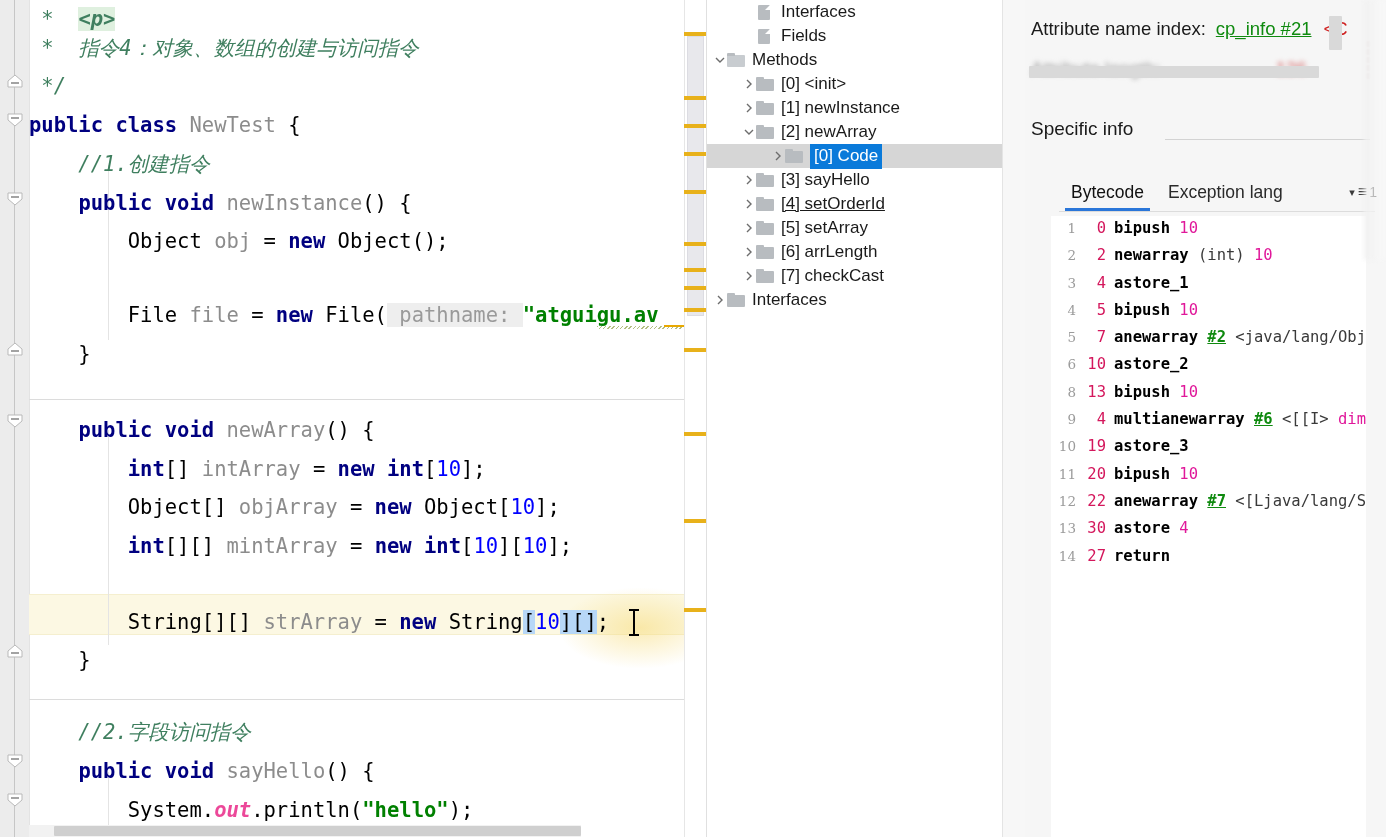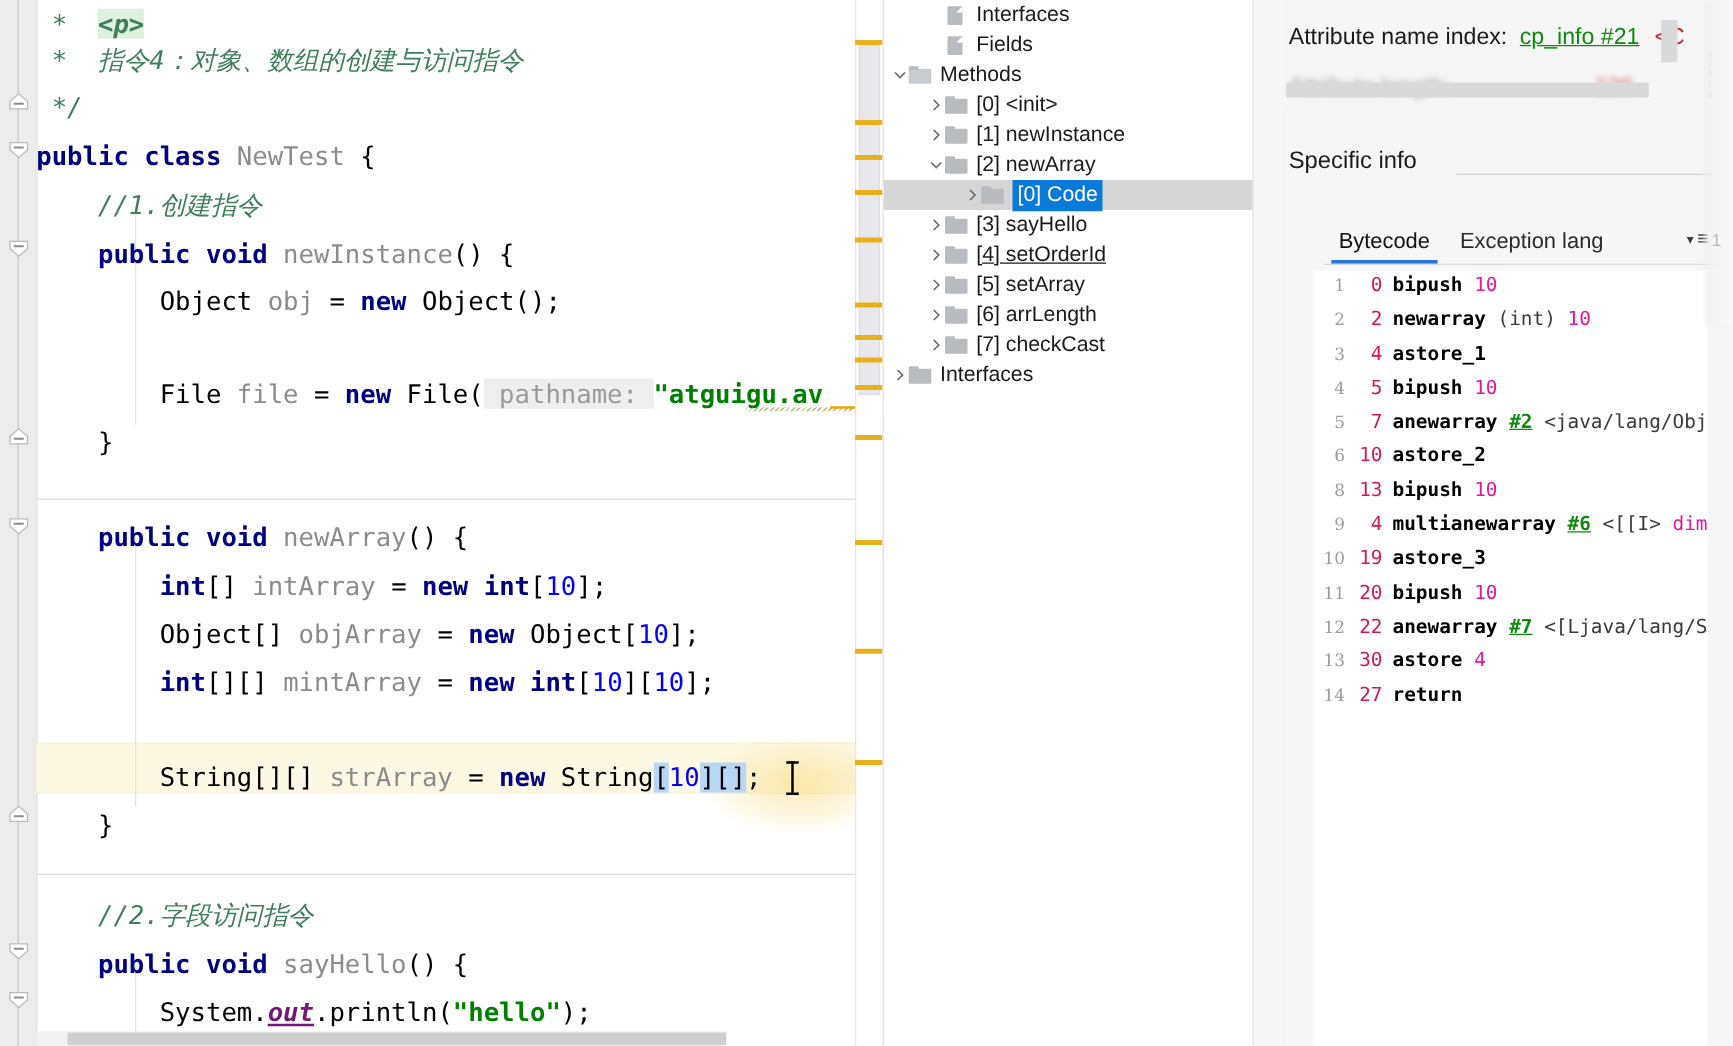--- a/index.html
+++ b/index.html
@@ -65,21 +65,21 @@
 
   
   .kw      { color: #000080; font-weight: bold; }
   .id      { color: #000000; }
   .dim     { color: #8c8c8c; }
   .num     { color: #0000ff; }
   .str     { color: #008000; font-weight: bold; }
   .cmt     { color: #3f7f5f; font-style: italic; }
   .tag     { color: #3f7f5f; font-style: italic; font-weight: bold; background: #dff0df; }
   .hint    { color: #9a9a9a; background: #eeeeee; }
-  .fld     { color: #701a75; font-style: italic; font-weight: bold; text-decoration: underline; }
+  .fld     { color: #ec4899; font-style: italic; font-weight: bold; }
   .brk-hl  { background: #b7d7f7; }
 
   .curline {
     position: absolute; left: 29px;
     width: 677px; height: 39px;
     background: #fcf8e3;
   }
   .curline-border-t, .curline-border-b {
     position: absolute; left: 29px; width: 677px; height: 1px;
     background: #f5efcf;

